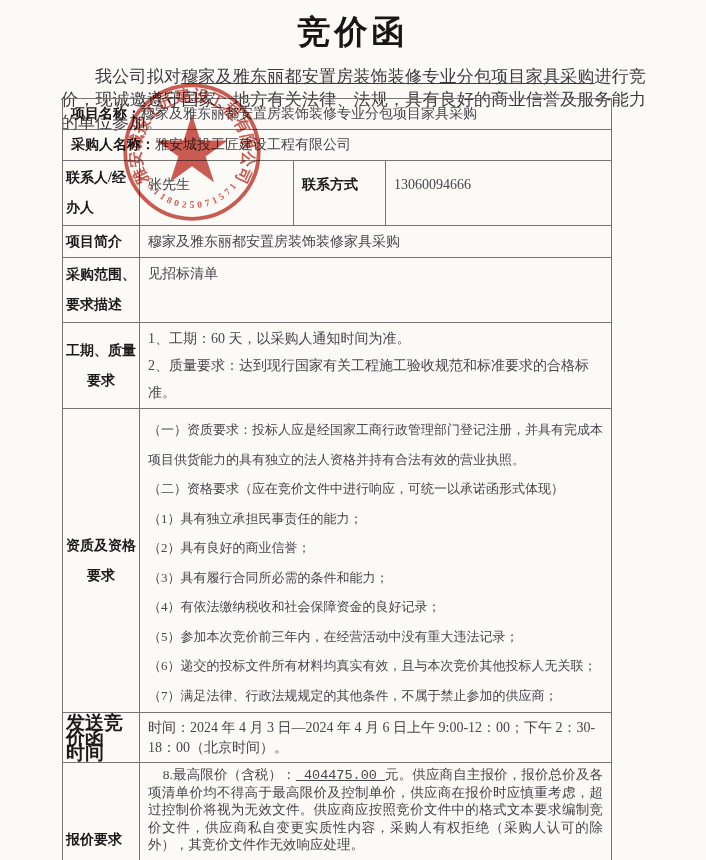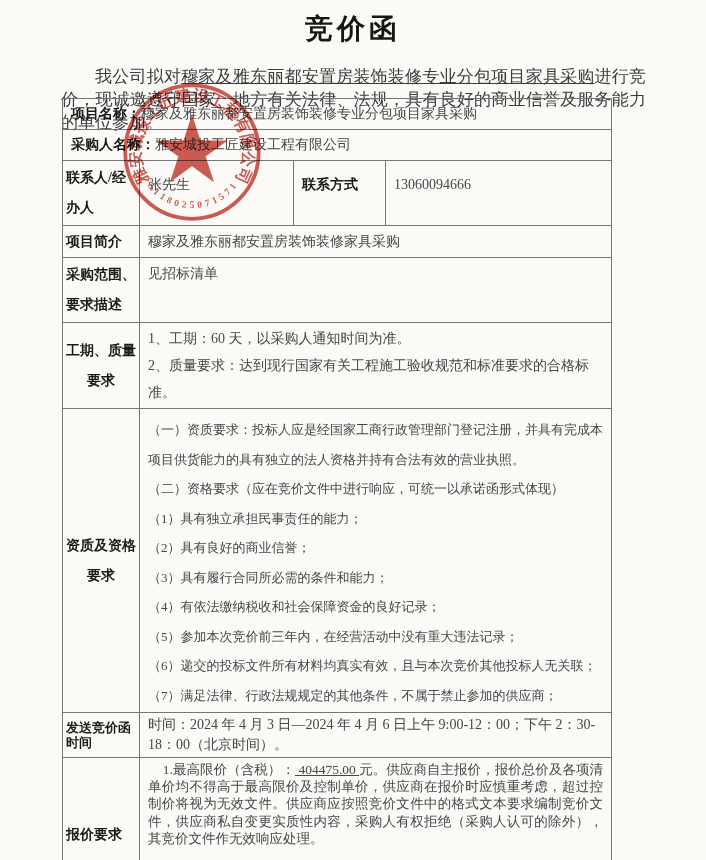--- a/index.html
+++ b/index.html
@@ -4,21 +4,21 @@
 <style>
   html,body{margin:0;padding:0;background:#e8e8e8;}
   .page{
     position:relative;width:706px;height:860px;margin:0 auto;
     background:#fbfaf7;overflow:hidden;
     font-family:"Liberation Serif","DejaVu Serif",serif;
     color:#45454a;
   }
   .doc-title{
     position:absolute;top:10px;left:0;right:0;text-align:center;
-    font-size:28px;font-weight:bold;color:#161616;letter-spacing:4px;
+    font-size:33px;font-weight:bold;color:#161616;letter-spacing:4px;
   }
   .intro{
     position:absolute;top:48px;left:61px;width:585px;
     font-size:17px;line-height:23px;color:#3c3c40;
     text-indent:2em;text-align:justify;
   }
   table.doc-table{
     position:absolute;left:62px;top:98px;width:549px;
     border-collapse:collapse;table-layout:fixed;
   }
@@ -27,21 +27,21 @@
     padding:2px 8px;
     font-size:14px;line-height:20px;
     vertical-align:middle;color:#46464b;
     overflow:hidden;
   }
   td.lblcell{font-weight:bold;color:#1b1b1b;padding:2px 3px;}
   td.lbl-left{text-align:left;}
   td.lbl-center{text-align:center;}
   .lbl{font-weight:bold;color:#1b1b1b;}
   .spread2 div{line-height:30px;}
-  .tight2 div{line-height:15px;font-size:13px;}
+  .tight2 div{line-height:15px;font-size:19px;}
   td.valign-top{vertical-align:top;padding-top:6px;}
   .qual-item{line-height:29.5px;text-align:justify;font-size:13px;}
   .quote-para{font-size:13.5px;line-height:17.2px;text-indent:1.1em;text-align:justify;margin:0;}
   .small-lines{font-size:13.5px;line-height:15px;}
   .two-line div{line-height:27px;}
   
   .seal{
     position:absolute;left:117px;top:77px;width:150px;height:150px;
     pointer-events:none;mix-blend-mode:multiply;opacity:.88;
   }
@@ -120,21 +120,21 @@
     <tr style="height:29px">
       <td class="lblcell lbl-left tight2">
         <div>发送竞价函</div>
         <div>时间</div>
       </td>
       <td colspan="3" class="small-lines">时间：2024 年 4 月 3 日—2024 年 4 月 6 日上午 9:00-12：00；下午 2：30-18：00（北京时间）。</td>
     </tr>
     <tr style="height:155px">
       <td class="lblcell lbl-left">报价要求</td>
       <td colspan="3" class="valign-top" style="padding-top:3px">
-        <p class="quote-para"><span>1.最高限价（含税）：</span><span style="text-decoration: underline;">&nbsp;404475.00&nbsp;</span><span>元。供应商自主报价，报价总价及各项清单价均不得高于最高限价及控制单价，供应商在报价时应慎重考虑，超过控制价将视为无效文件。供应商应按照竞价文件中的格式文本要求编制竞价文件，供应商私自变更实质性内容，采购人有权拒绝（采购人认可的除外），其竞价文件作无效响应处理。</span></p>
+        <p class="quote-para"><span>8.最高限价（含税）：</span><span style="text-decoration: underline; font-family: Liberation Mono, monospace;">&nbsp;404475.00&nbsp;</span><span>元。供应商自主报价，报价总价及各项清单价均不得高于最高限价及控制单价，供应商在报价时应慎重考虑，超过控制价将视为无效文件。供应商应按照竞价文件中的格式文本要求编制竞价文件，供应商私自变更实质性内容，采购人有权拒绝（采购人认可的除外），其竞价文件作无效响应处理。</span></p>
 
       </td>
     </tr>
   </tbody>
     </table>
 
   <div class="seal">
     <svg id="seal-svg" viewBox="0 0 200 200">
       <circle cx="100" cy="100" r="89" fill="none" stroke-width="5" stroke="#c8463c"></circle>
       <path d="M100,50 L111.23,84.55 L147.55,84.55 L118.17,105.90 L129.39,140.45 L100,119.1 L70.61,140.45 L81.83,105.90 L52.45,84.55 L88.77,84.55 Z" fill="#c8463c"></path>

